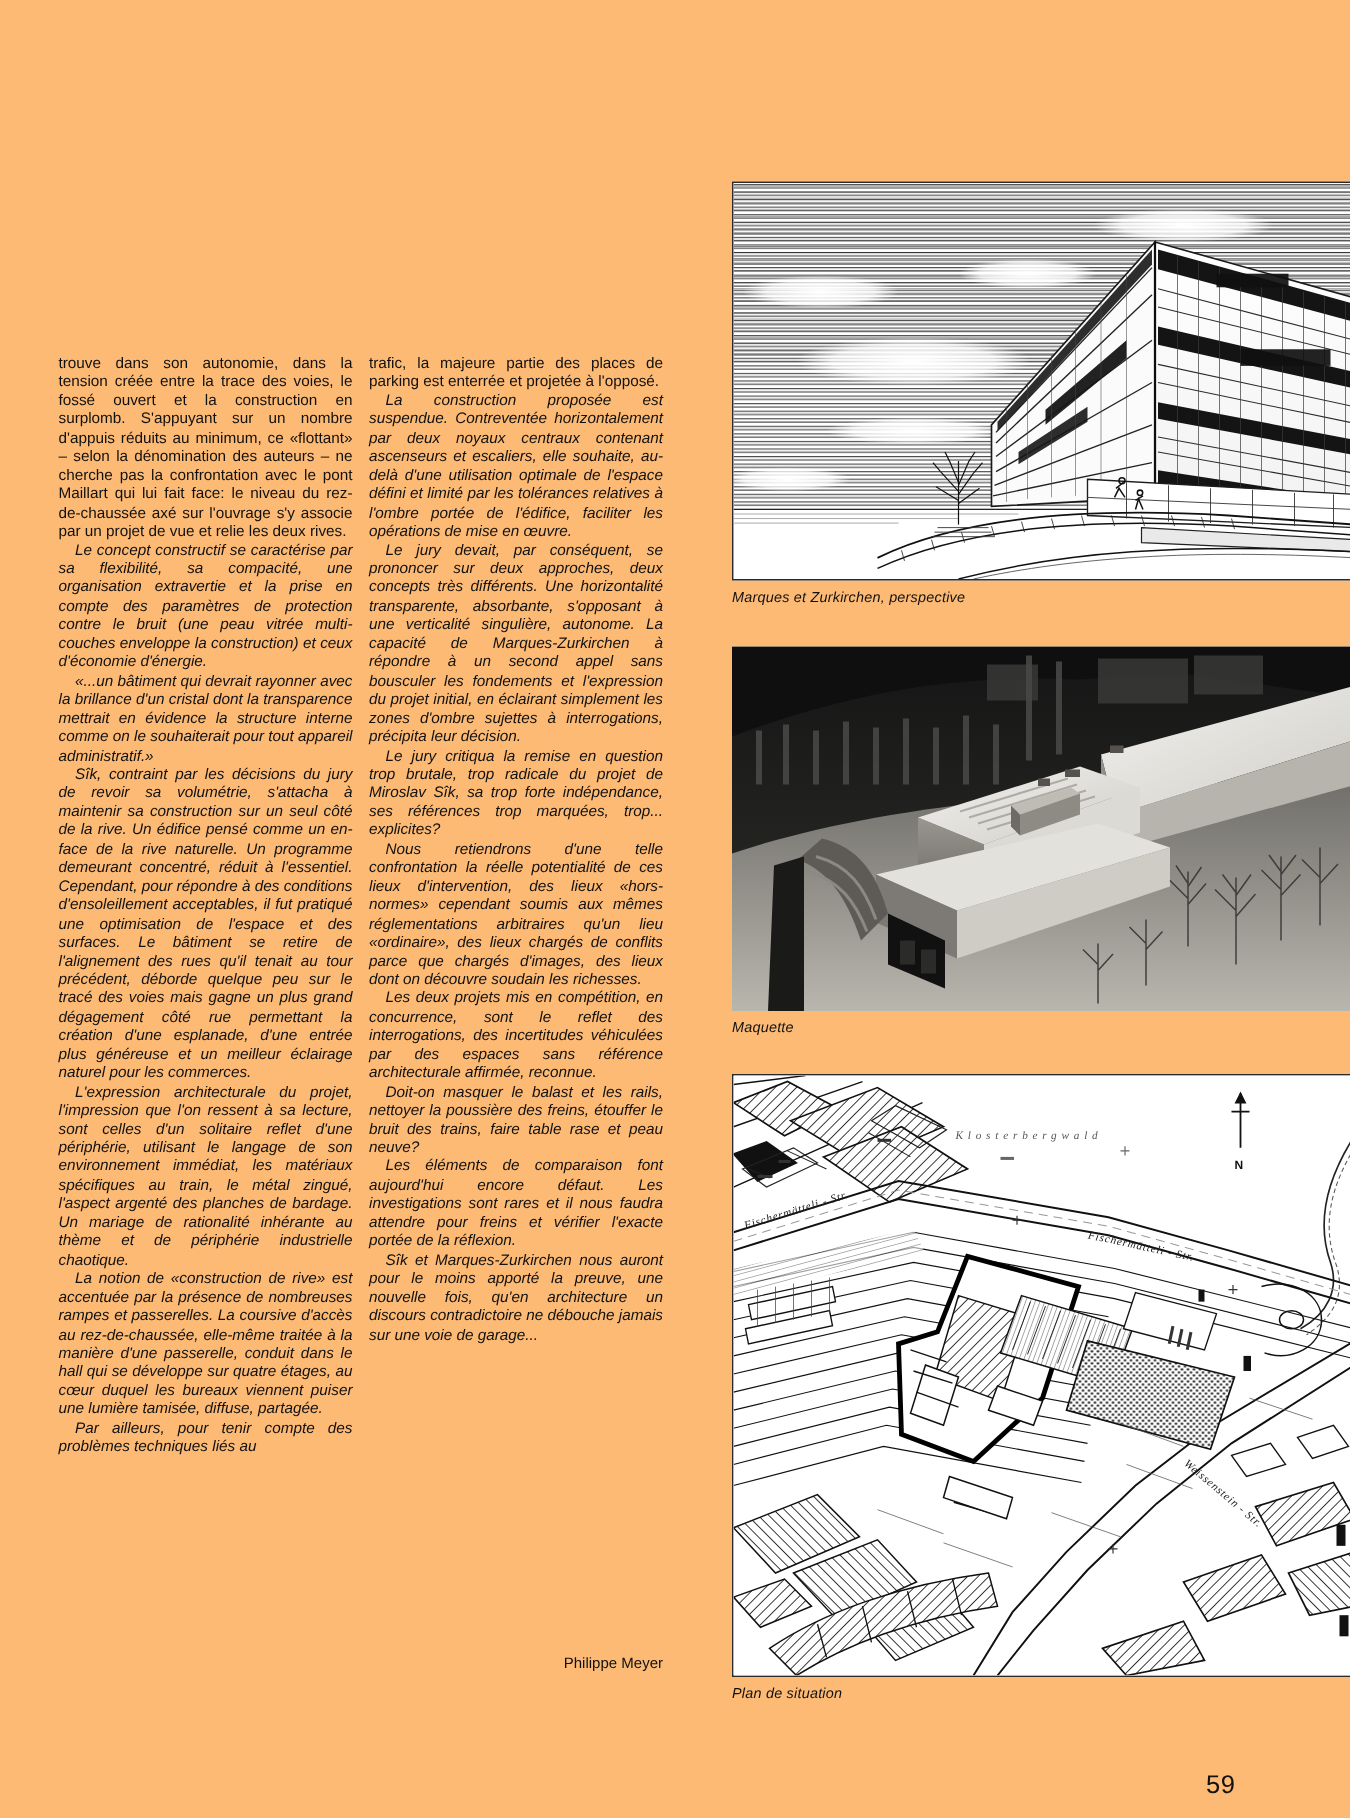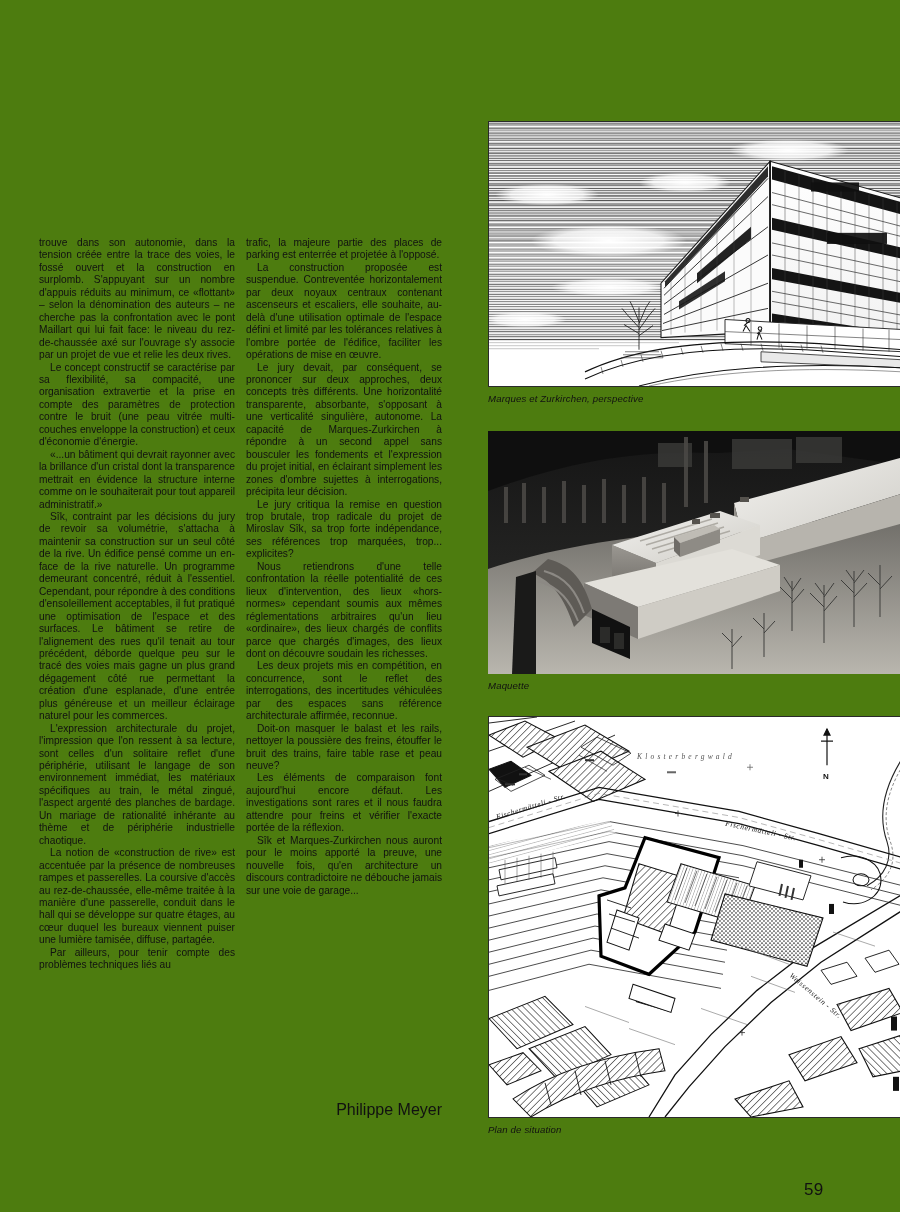--- a/index.html
+++ b/index.html
@@ -8,49 +8,49 @@
     background: #ffffff;
   }
   body {
     font-family: "Liberation Sans", sans-serif;
     color: #000000;
   }
   .page {
     position: relative;
     width: 900px;
     height: 1212px;
-    background: #4d7c0f;
+    background: #fdba74;
     overflow: hidden;
   }
 
   
   .col {
     position: absolute;
     top: 237px;
     width: 196px;
     font-size: 10.2px;
     line-height: 12.45px;
     text-align: justify;
     text-justify: inter-word;
     hyphens: manual;
     color: #111;
   }
   .col.c1 { left: 39px; }
   .col.c2 { left: 246px; }
   .col p { margin: 0; }
-  .col p + p { text-indent: 11px; }
+  .col p + p { text-indent: 11px; font-style: italic; }
   .col p.noindent { text-indent: 0; }
 
   .byline {
     position: absolute;
     left: 246px;
     top: 1103px;
     width: 196px;
     text-align: right;
-    font-size: 16px;
+    font-size: 10px;
     line-height: 13px;
     color: #111;
   }
 
   .folio {
     position: absolute;
     left: 804px;
     top: 1137px;
     font-size: 17px;
     letter-spacing: 0.3px;

